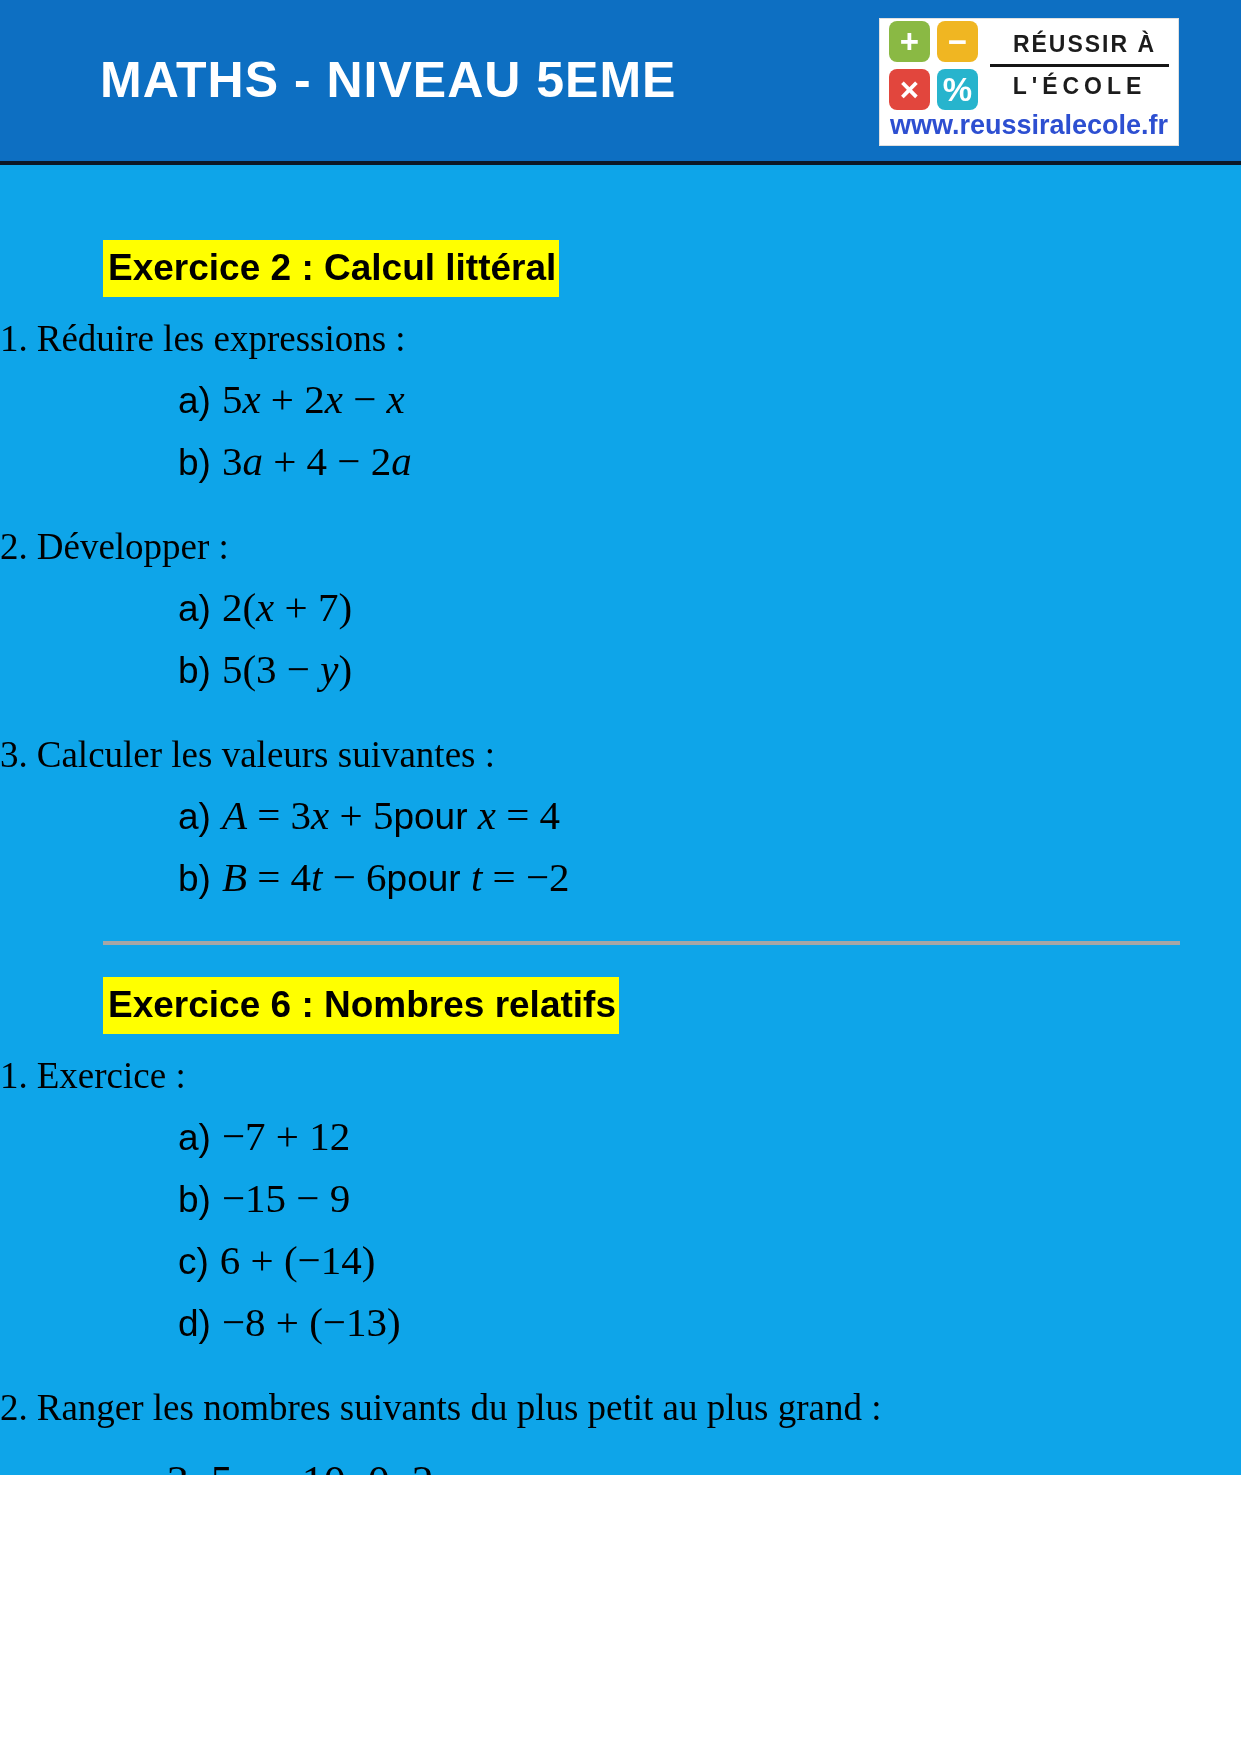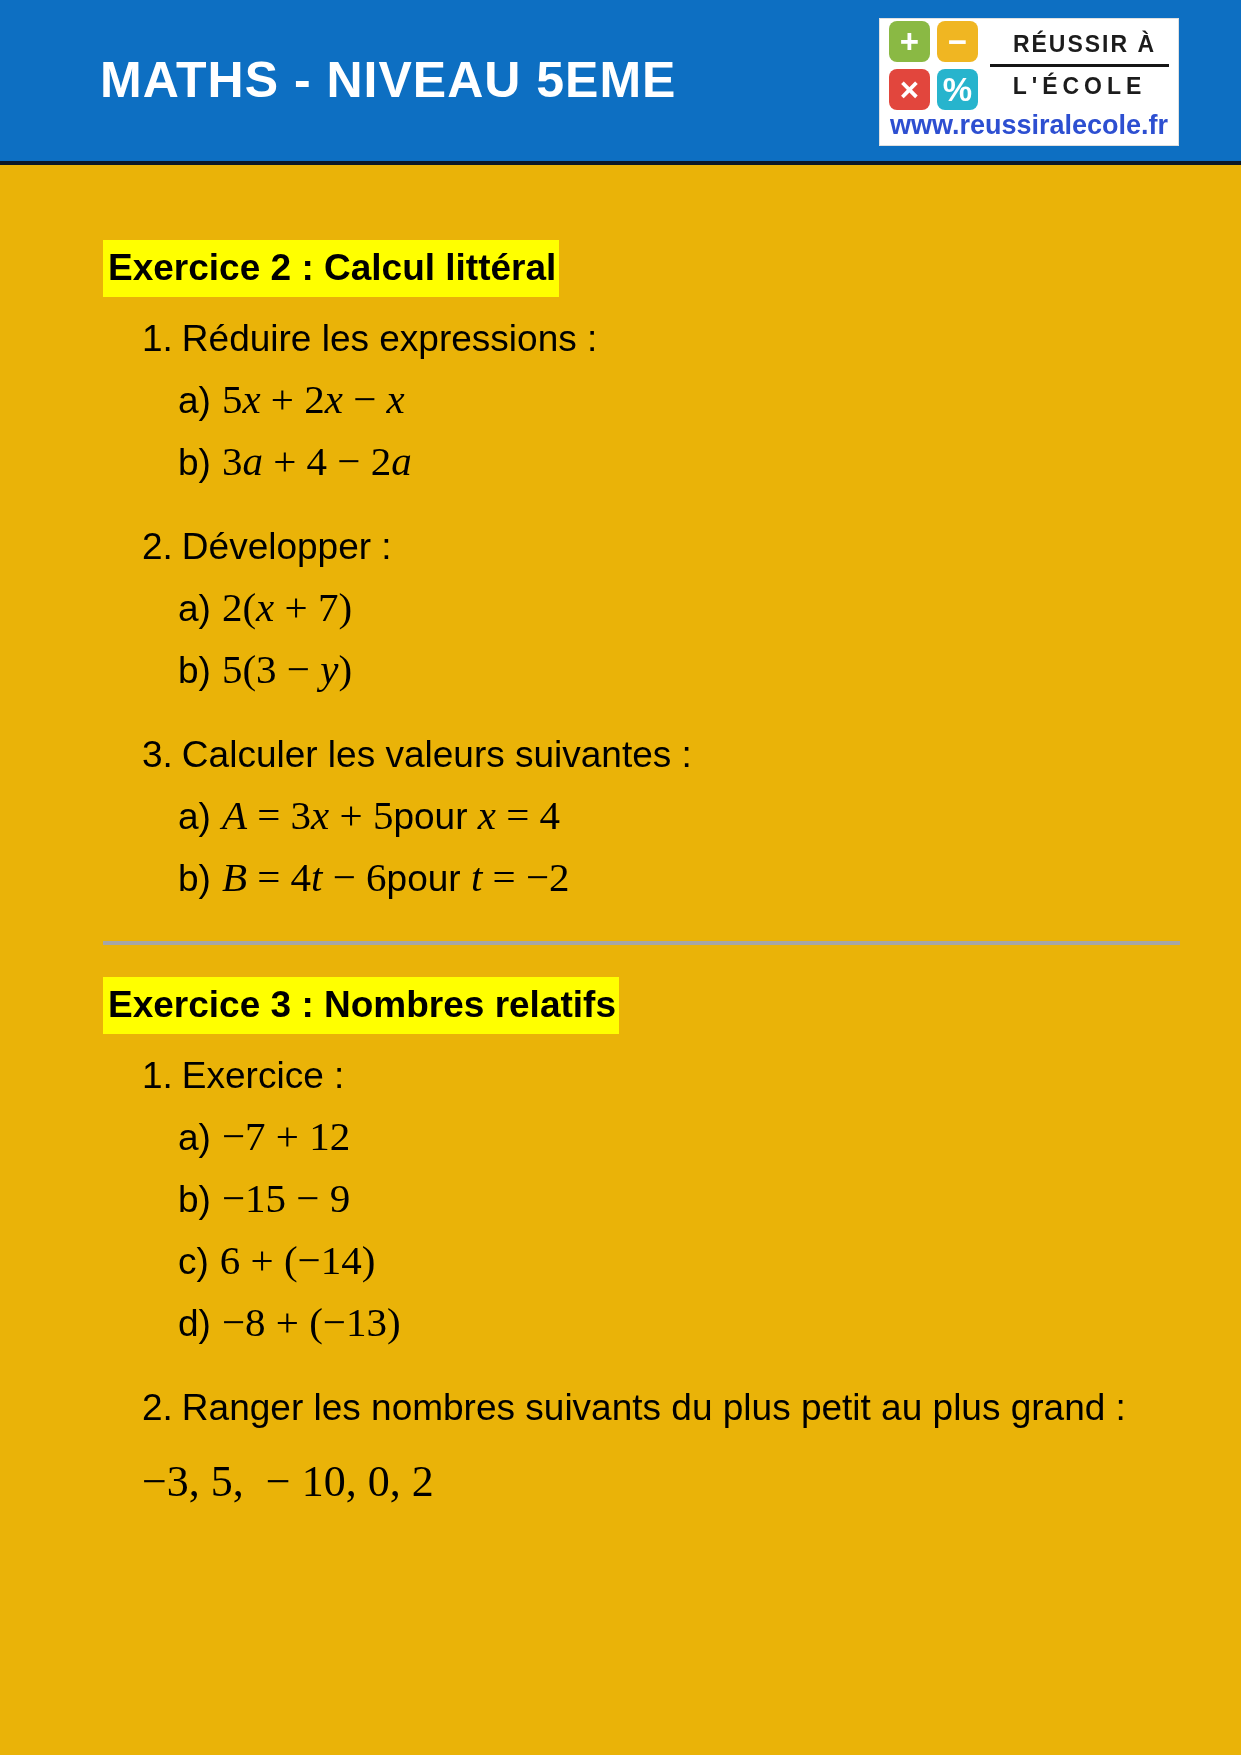--- a/index.html
+++ b/index.html
@@ -1,20 +1,20 @@
 <!DOCTYPE html>
 <html><head>
 <meta charset="utf-8">
 <style>
   html,body{margin:0;padding:0;background:#ffffff;}
   .page{
     position:relative;
     width:1241px;
-    height:1755px;
-    background:#eab308;
+    height:1475px;
+    background:#0ea5e9;
     font-family:"Liberation Sans",sans-serif;
     color:#000;
     overflow:hidden;
   }
   
   .banner{
     position:relative;
     height:161px;
     background:#0d6fc2;
     border-bottom:4px solid #0c1826;
@@ -91,21 +91,21 @@
     background:#ffff00;
     color:#000;
     font-size:37px;
     font-weight:bold;
     padding:7px 3px 8px 5px;
     white-space:nowrap;
   }
   .group{margin-top:24px;}
   .group.tight{margin-top:12px;}
   .row{line-height:60px;white-space:nowrap;}
-  .row.num{padding-left:142px;font-size:37px;}
+  .row.num{font-size:37px;font-family:Liberation Serif, serif;}
   .num-label{display:inline-block;margin-right:9px;}
   .row.sub{padding-left:178px;font-size:37px;}
   .sub-label{display:inline-block;margin-right:11px;}
   .math{font-family:"Liberation Serif",serif;font-size:41px;}
   .math .mi{font-style:italic;}
   .math .mn{font-style:normal;}
   .math .ms{font-family:"Liberation Sans",sans-serif;font-size:37px;}
   .divider{
     height:4px;
     background:#a6a6a6;
@@ -169,21 +169,21 @@
         <div class="group">
           <div class="row num"><span class="num-label">3.</span><span>Calculer les valeurs suivantes :</span></div>
           <div class="row sub"><span class="sub-label">a)</span><span class="math"><span class="mi">A</span><span class="mn"> = 3</span><span class="mi">x</span><span class="mn"> + 5</span><span class="ms">pour </span><span class="mi">x</span><span class="mn"> = 4</span></span></div>
           <div class="row sub"><span class="sub-label">b)</span><span class="math"><span class="mi">B</span><span class="mn"> = 4</span><span class="mi">t</span><span class="mn"> − 6</span><span class="ms">pour </span><span class="mi">t</span><span class="mn"> = −2</span></span></div>
         </div>
       </section>
 
     <div class="divider"></div>
 
     <div class="hl-row second">
-      <h2 class="hl" style="margin:0">Exercice 3 : Nombres relatifs</h2>
+      <h2 class="hl" style="margin:0">Exercice 6 : Nombres relatifs</h2>
     </div>
 
     <section id="ex3-list">
         <div class="group tight">
           <div class="row num"><span class="num-label">1.</span><span>Exercice :</span></div>
           <div class="row sub"><span class="sub-label">a)</span><span class="math"><span class="mn">−7 + 12</span></span></div>
           <div class="row sub"><span class="sub-label">b)</span><span class="math"><span class="mn">−15 − 9</span></span></div>
           <div class="row sub"><span class="sub-label">c)</span><span class="math"><span class="mn">6 + (−14)</span></span></div>
           <div class="row sub"><span class="sub-label">d)</span><span class="math"><span class="mn">−8 + (−13)</span></span></div>
         </div>

